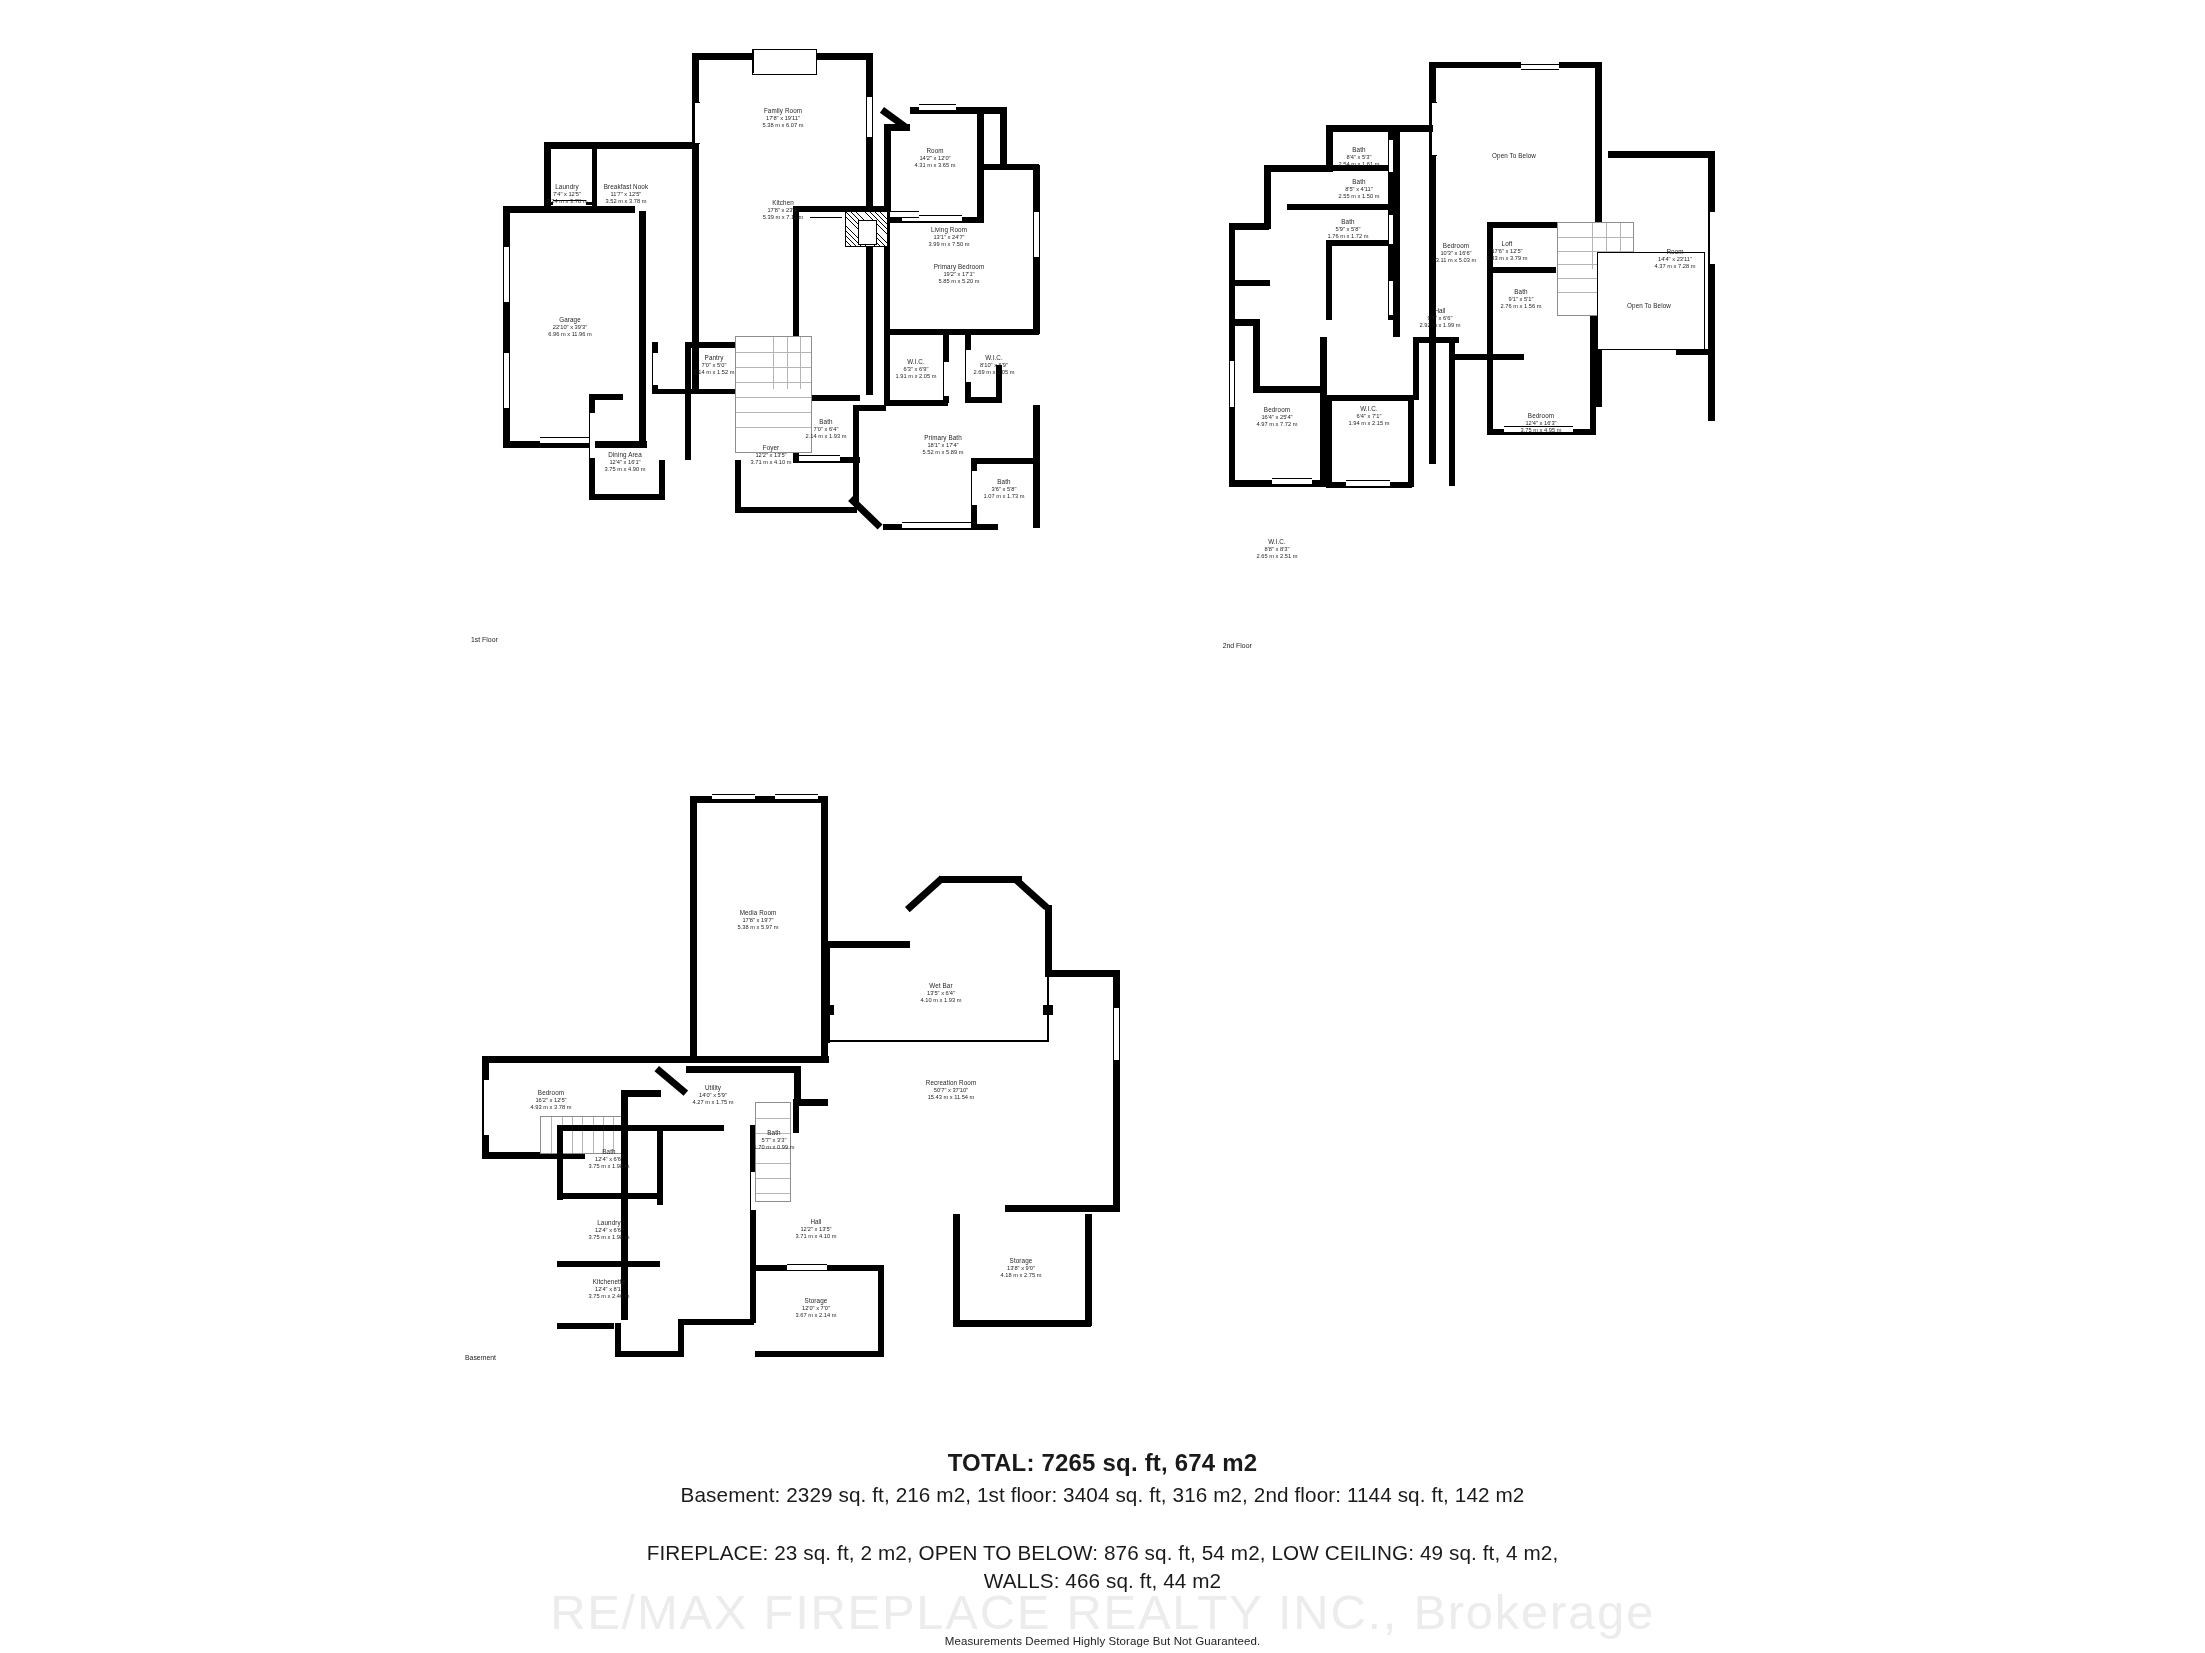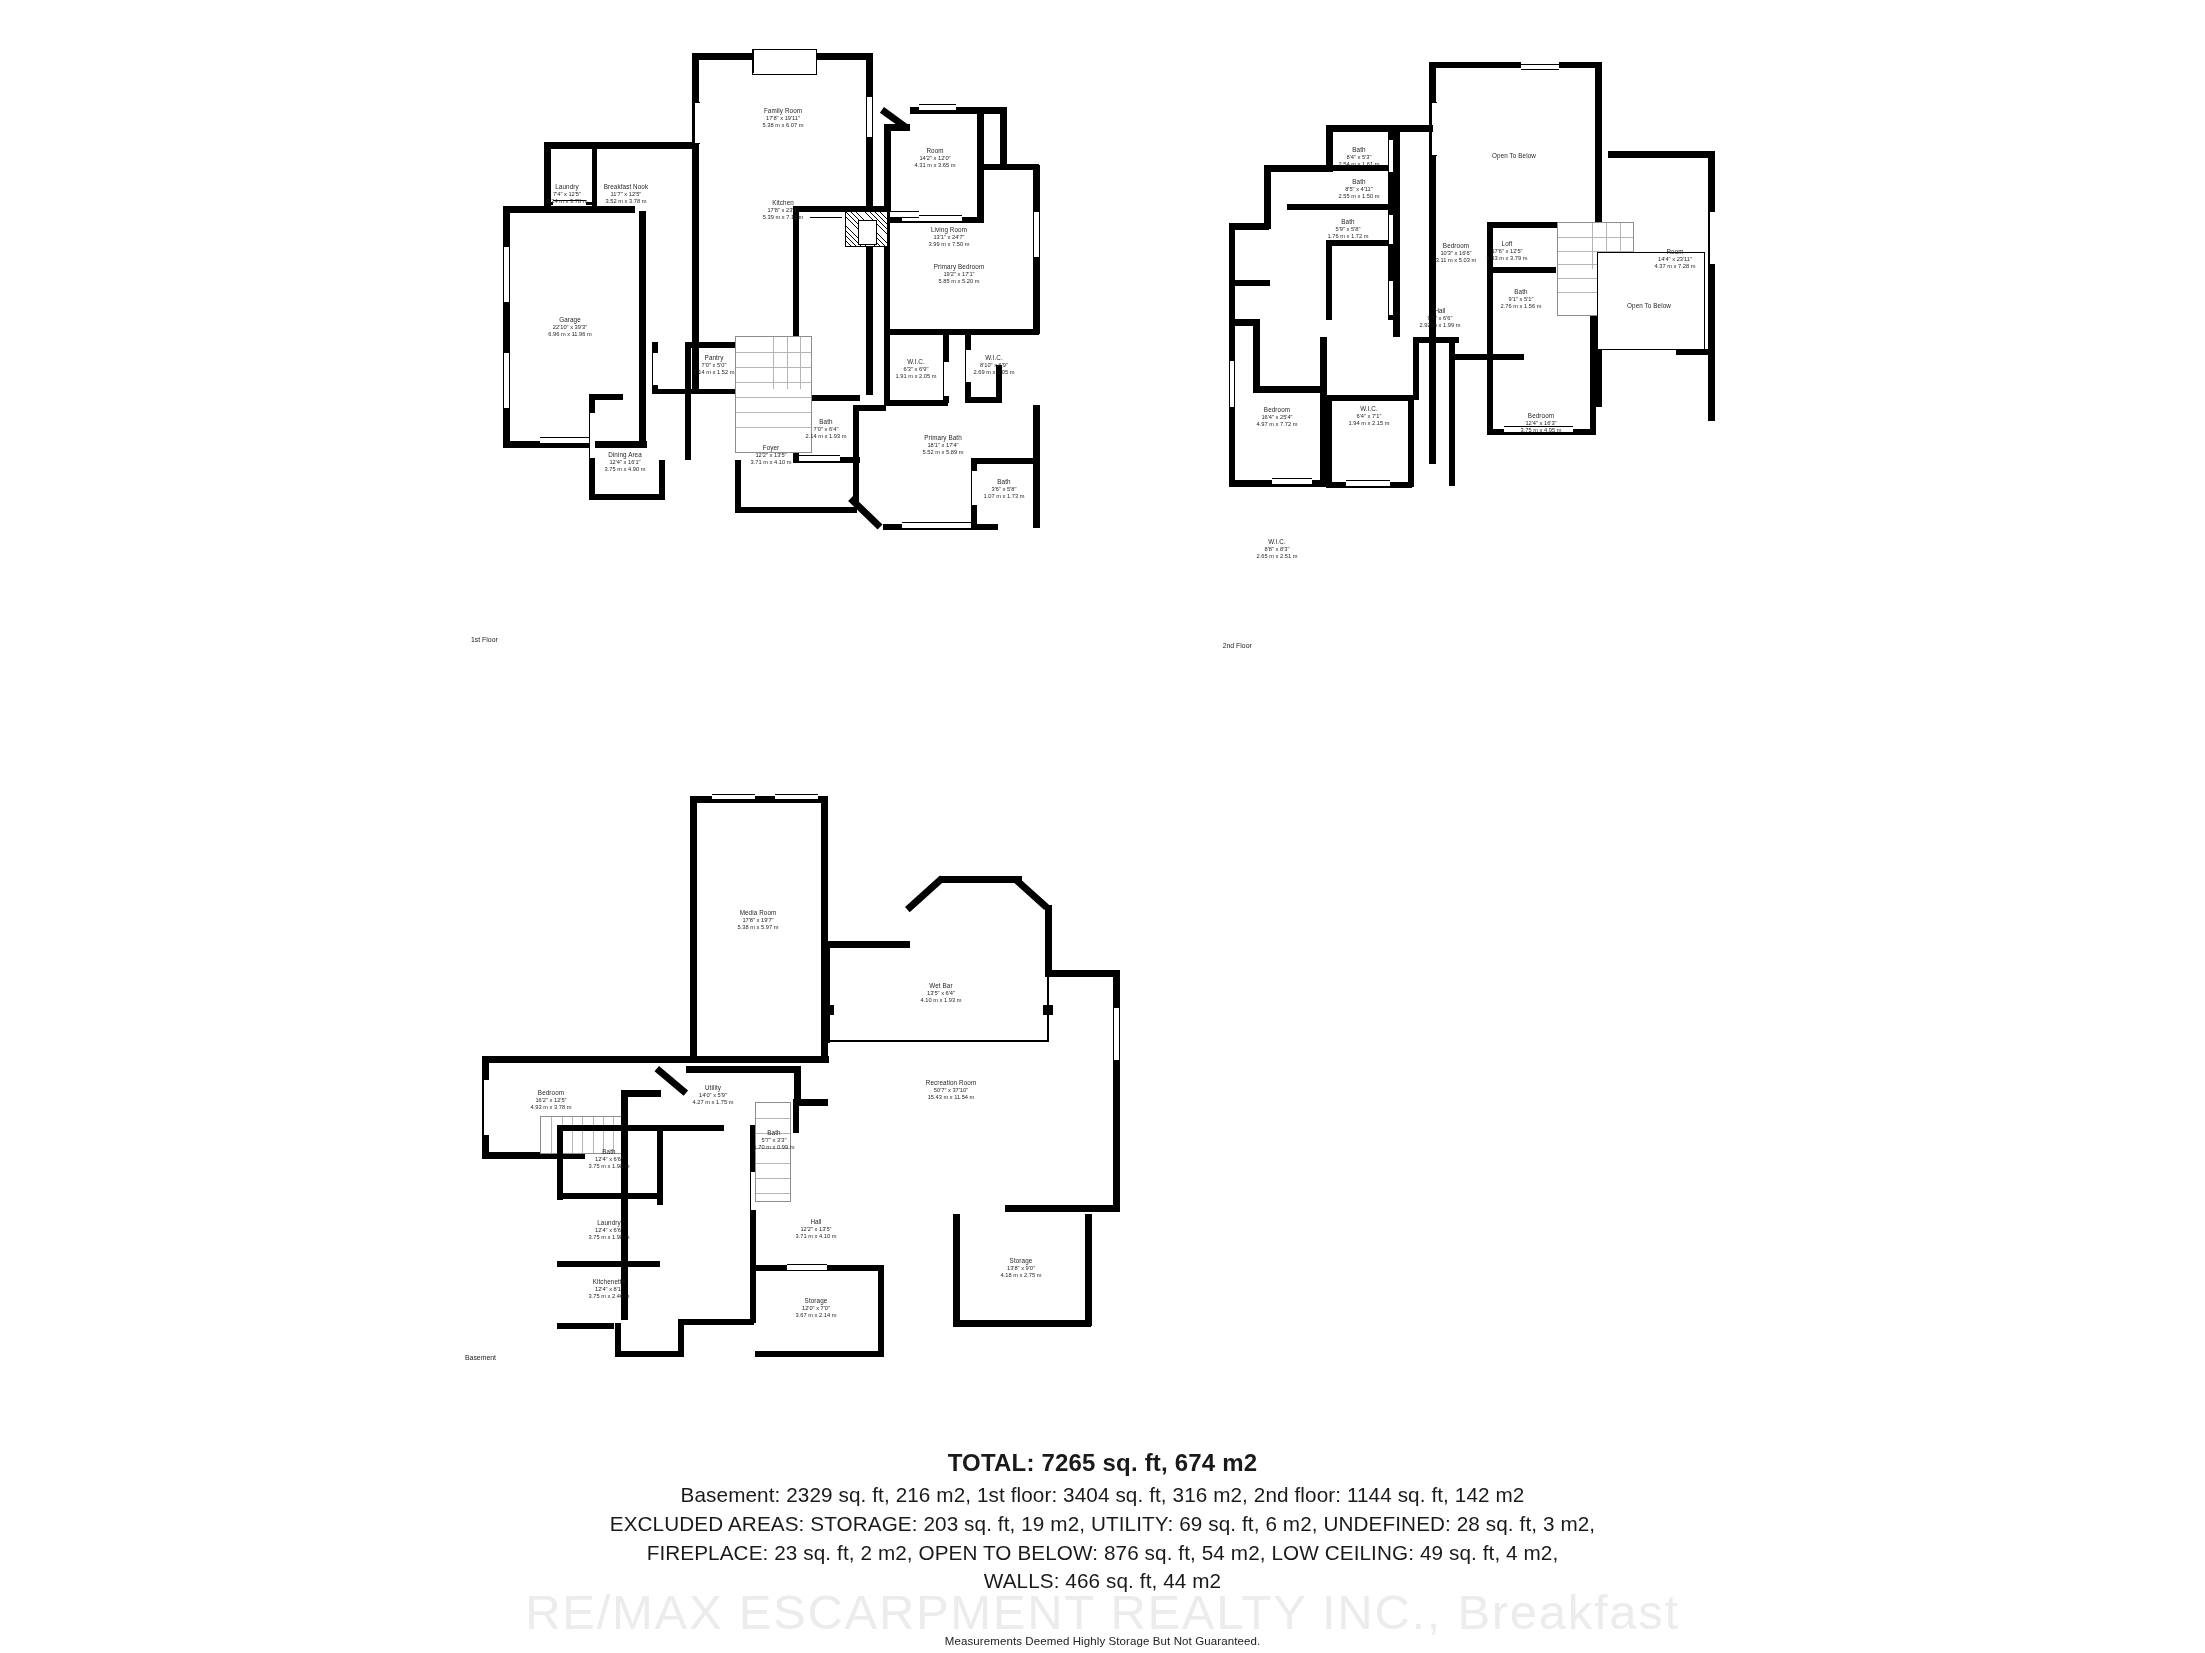--- a/index.html
+++ b/index.html
@@ -532,30 +532,27 @@
 
     <div class="floorname" style="left:-184px;top:574px;">Basement</div>
   </div>
 
   <div class="footer" style="top:1433px;">
     <span class="f-total">TOTAL: 7265 sq. ft, 674 m2</span>
   </div>
   <div class="footer" style="top:1467px;">
     <span class="f-line">Basement: 2329 sq. ft, 216 m2, 1st floor: 3404 sq. ft, 316 m2, 2nd floor: 1144 sq. ft, 142 m2</span>
   </div>
-  <div class="footer" style="top:1496px;">
-    <span class="f-line">EXCLUDED AREAS: STORAGE: 203 sq. ft, 19 m2, UTILITY: 69 sq. ft, 6 m2, UNDEFINED: 28 sq. ft, 3 m2,</span>
-  </div>
   <div class="footer" style="top:1525px;">
     <span class="f-line">FIREPLACE: 23 sq. ft, 2 m2, OPEN TO BELOW: 876 sq. ft, 54 m2, LOW CEILING: 49 sq. ft, 4 m2,</span>
   </div>
   <div class="footer" style="top:1553px;">
     <span class="f-line">WALLS: 466 sq. ft, 44 m2</span>
   </div>
 
-  <div class="watermark" style="top:1568px;">RE/MAX ESCARPMENT REALTY INC., Breakfast</div>
+  <div class="watermark" style="top:1568px;">RE/MAX FIREPLACE REALTY INC., Brokerage</div>
 
   <div class="footer" style="top:1619px;">
     <span class="f-note">Measurements Deemed Highly Storage But Not Guaranteed.</span>
   </div>
 
 </div>
 
 
 </body></html>

